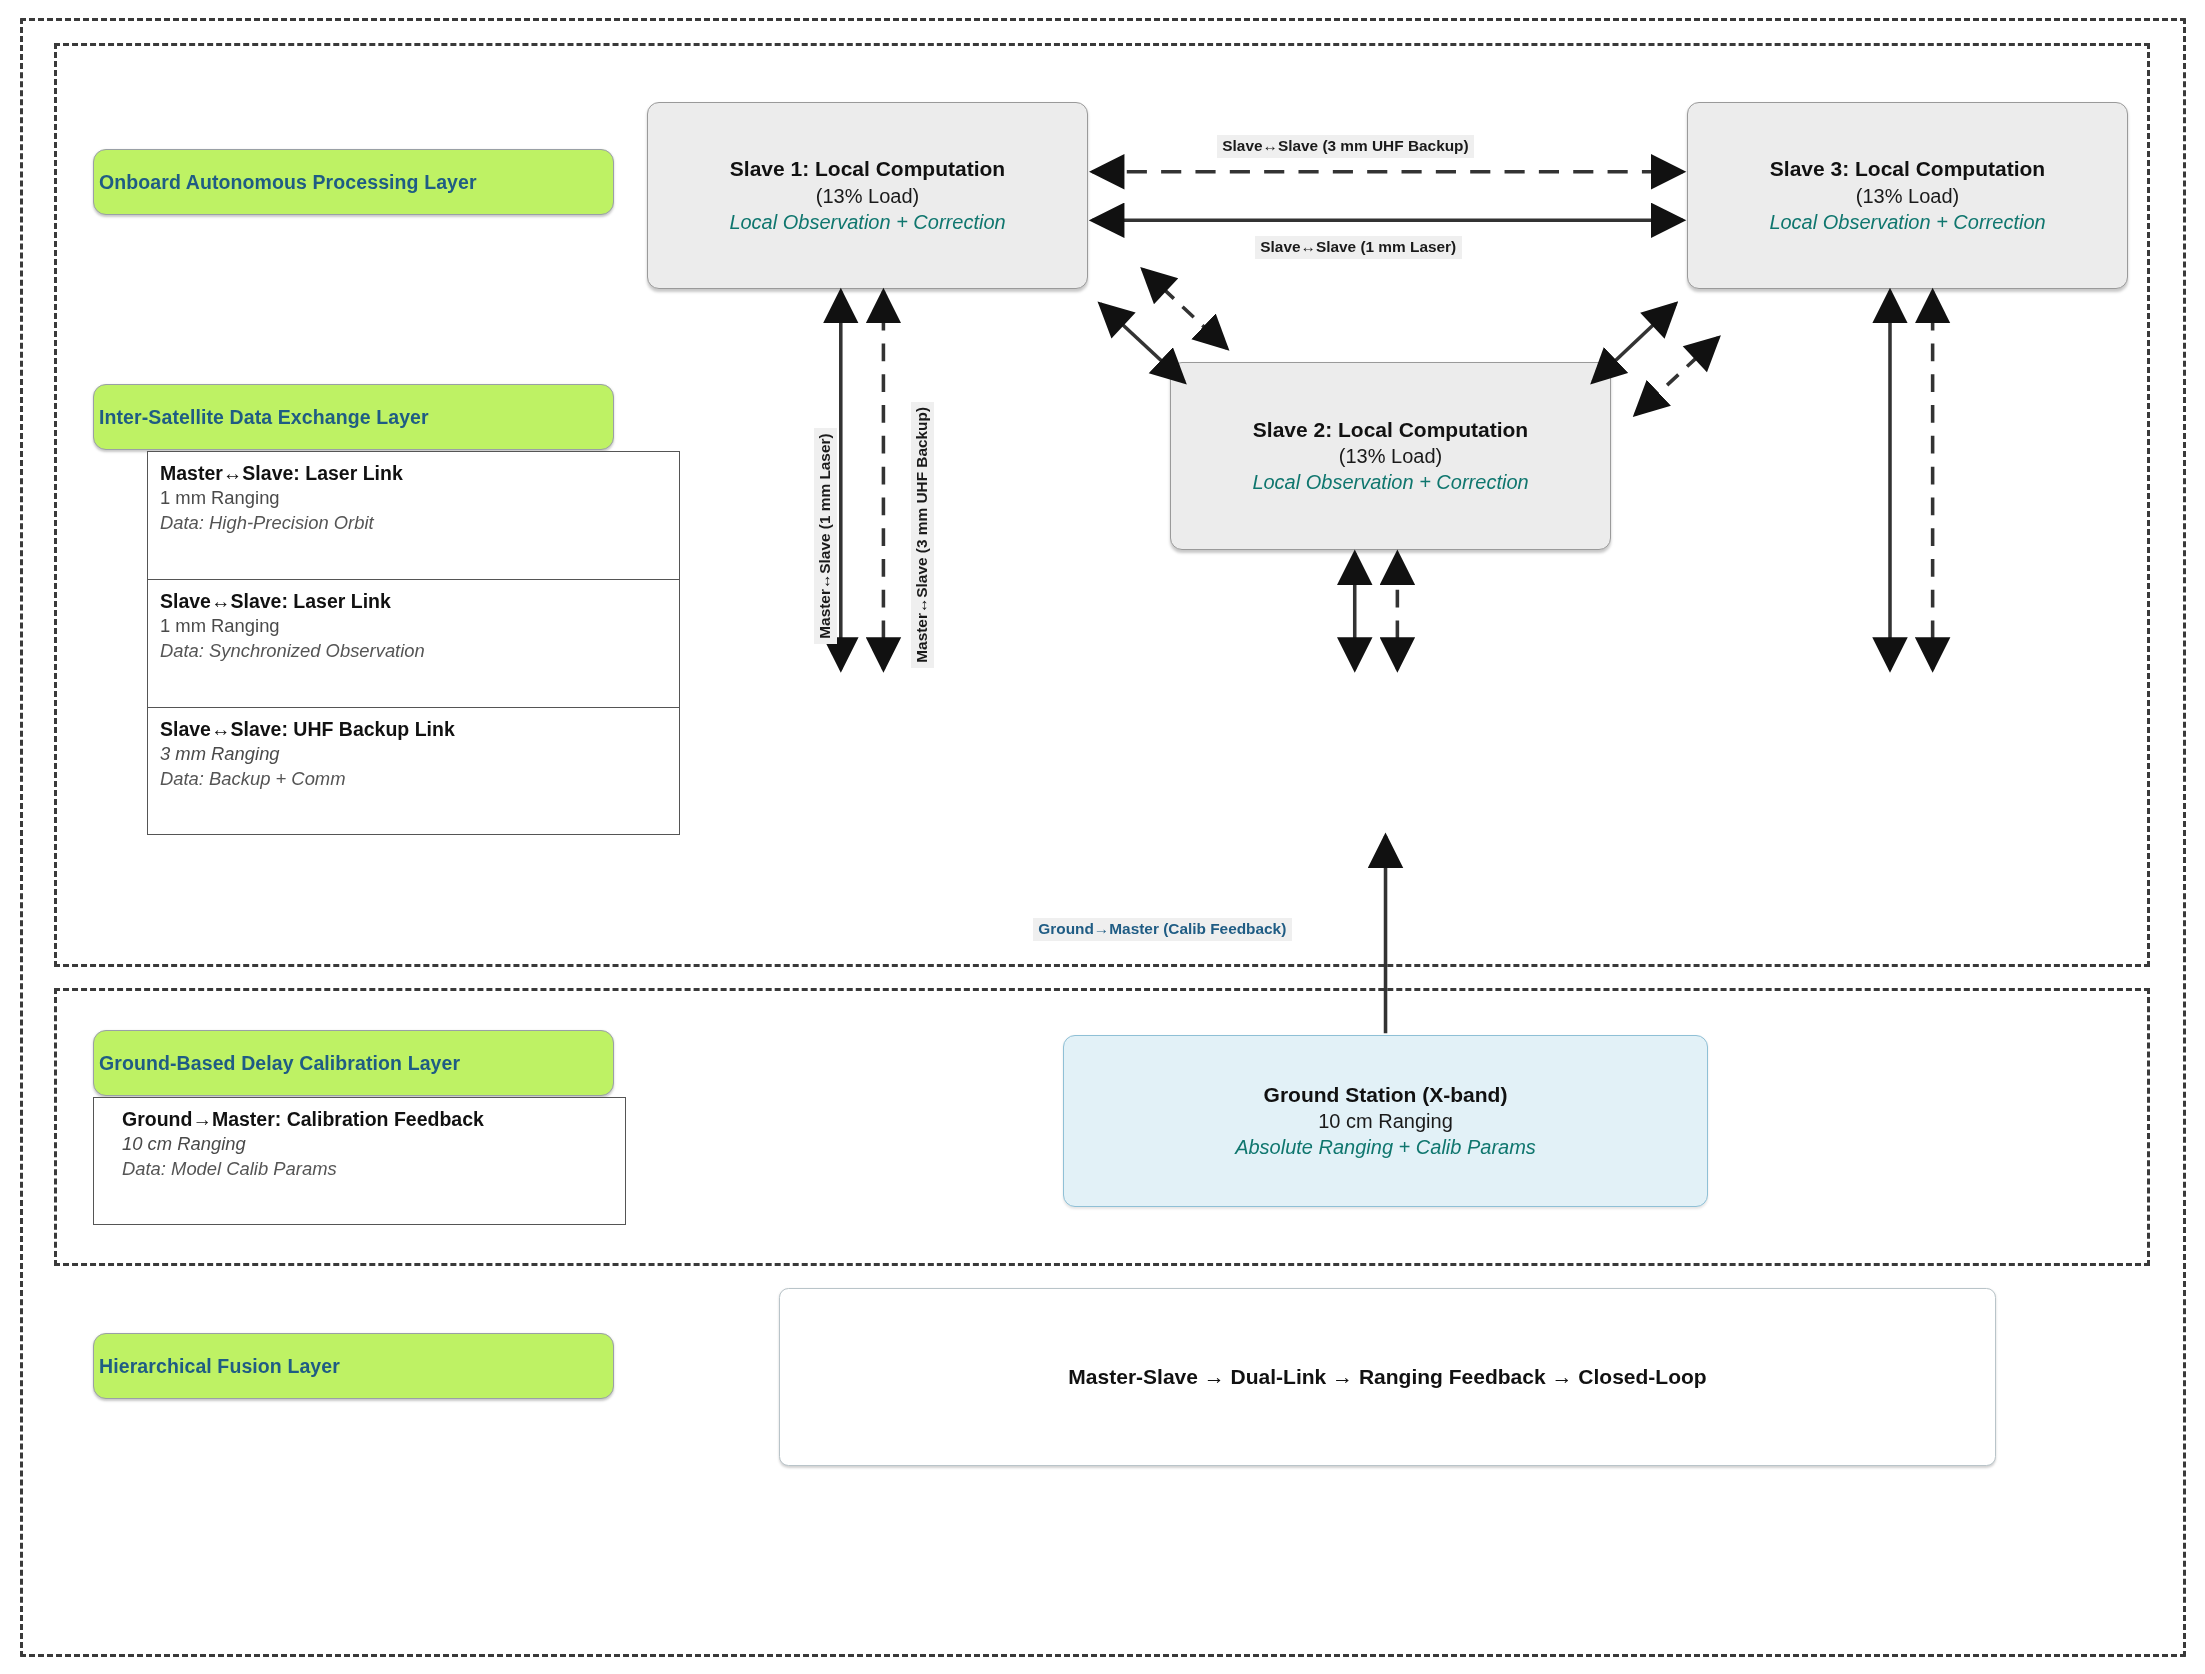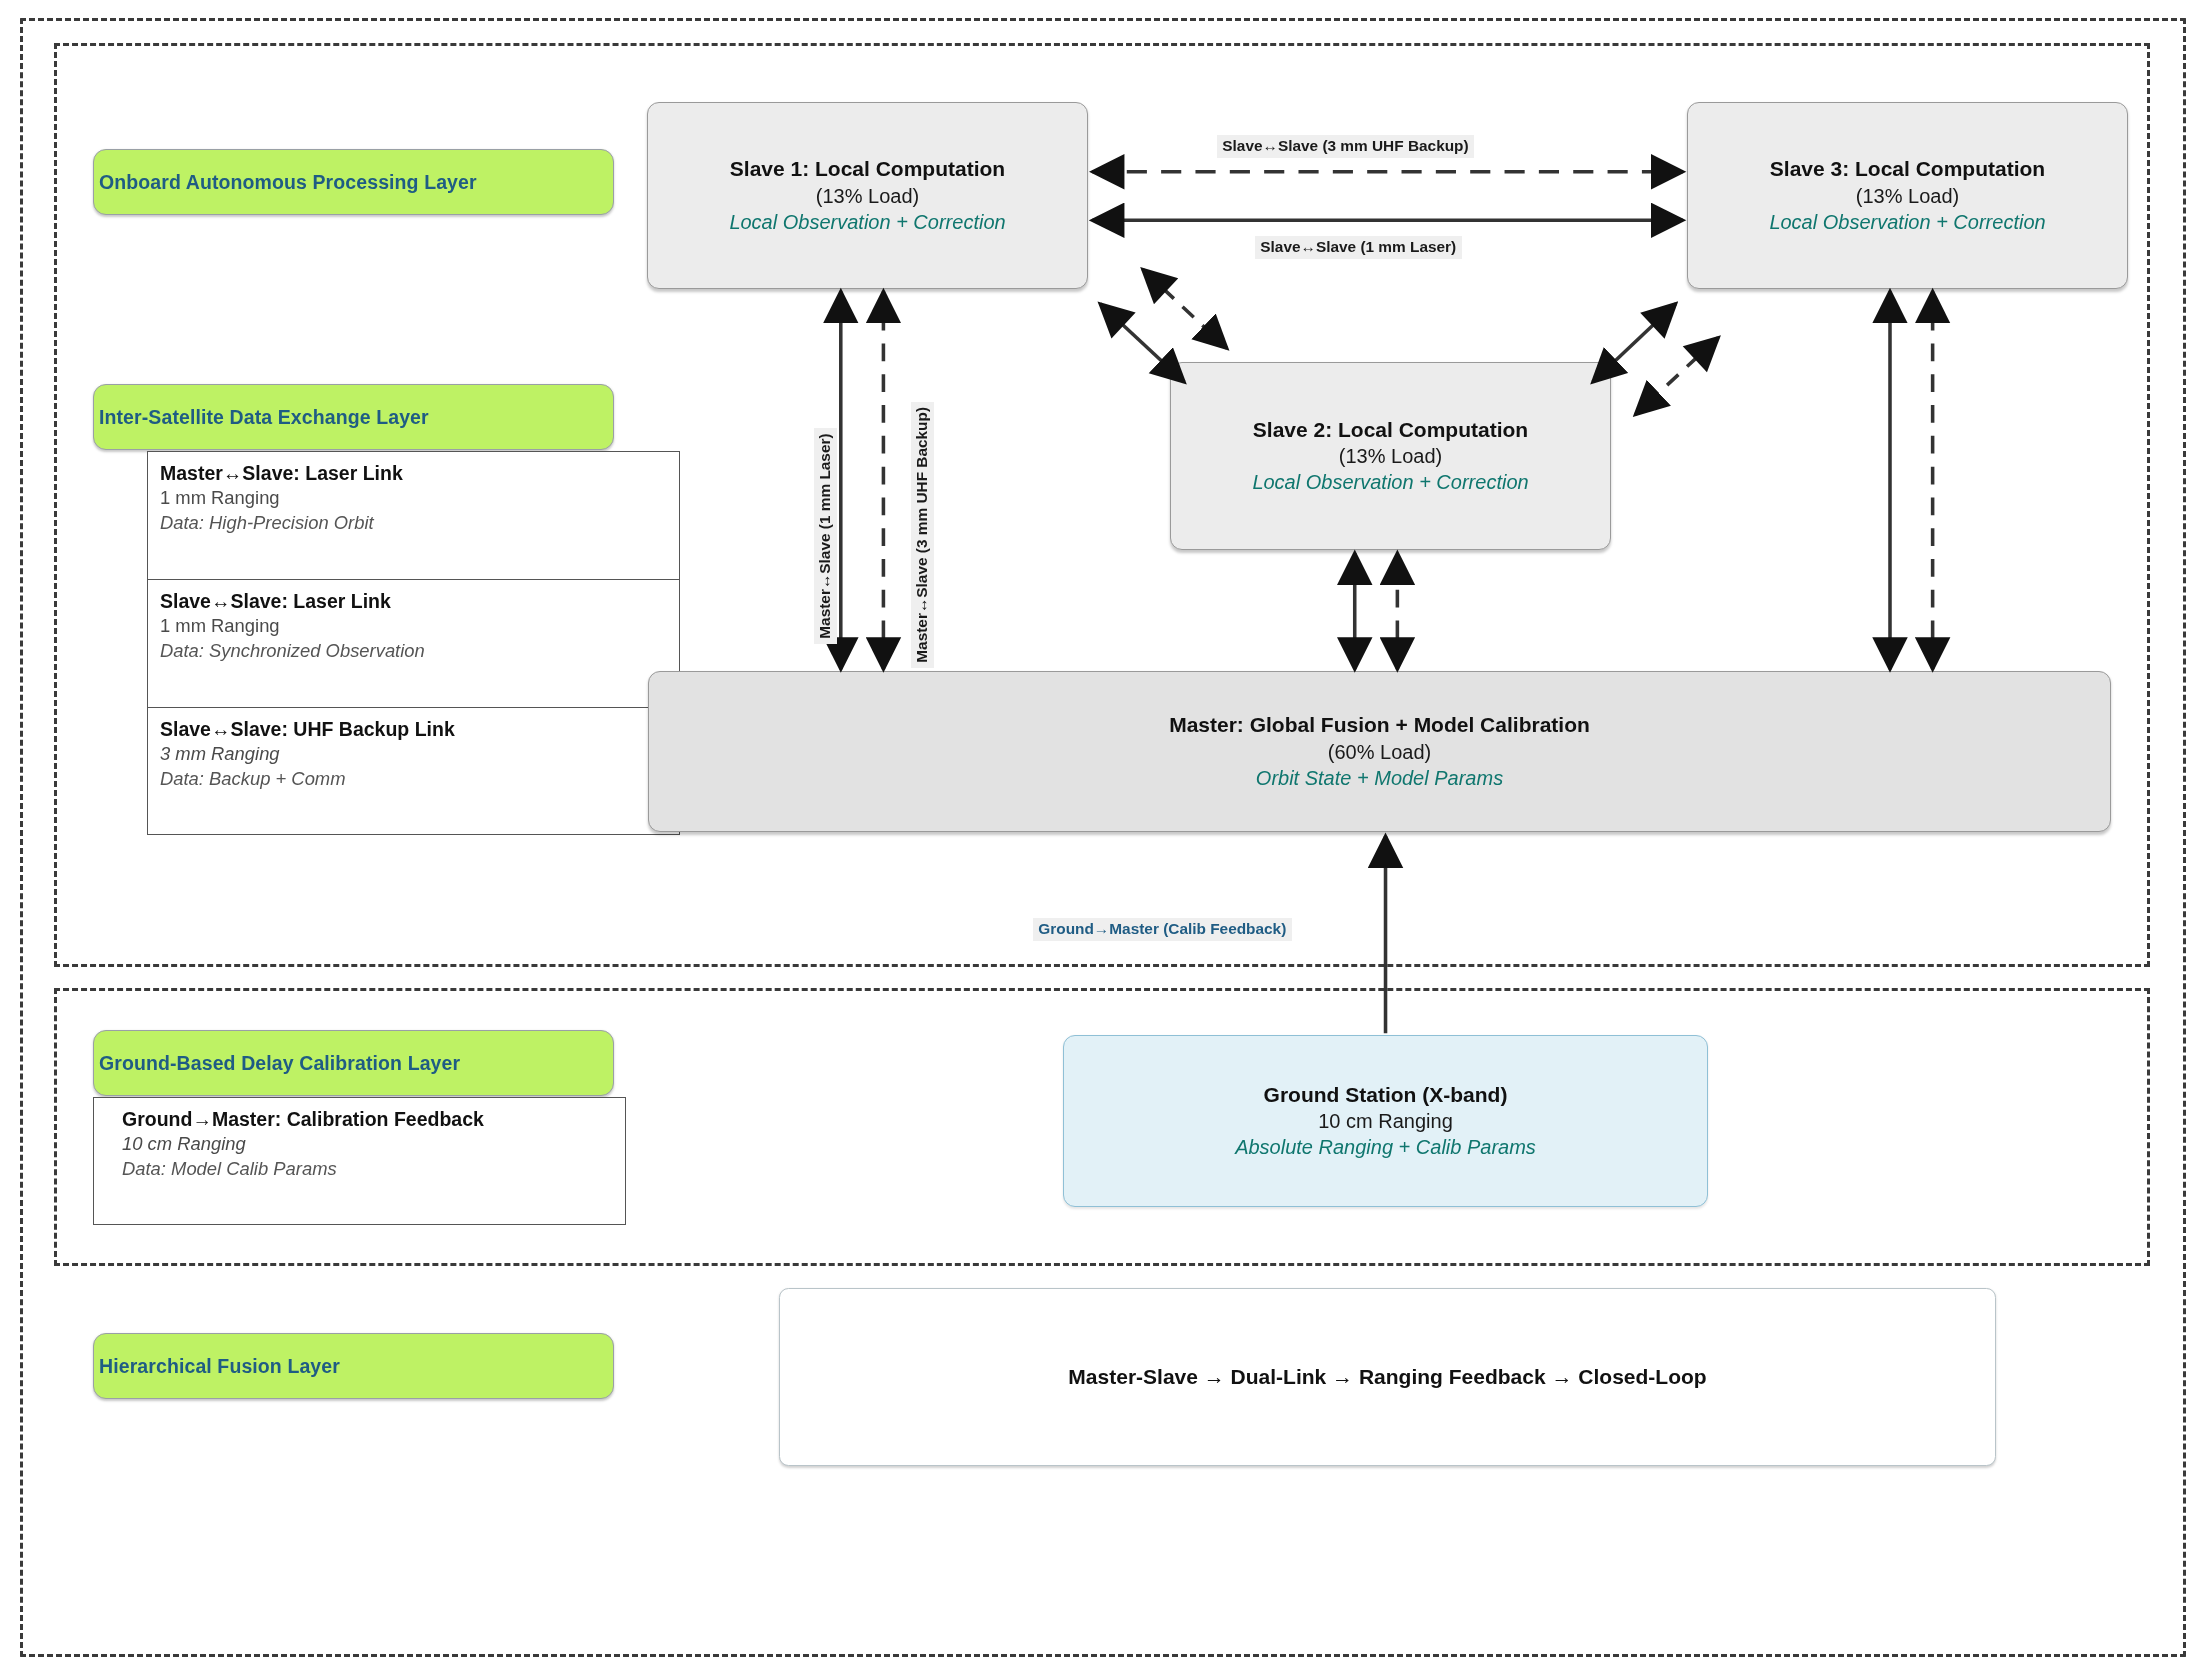--- a/index.html
+++ b/index.html
@@ -121,25 +121,20 @@
     <div class="n2">(13% Load)</div>
     <div class="n3">Local Observation + Correction</div>
   </div>
 
   <div class="node grey" style="left:1687px;top:102px;width:441px;height:187px;">
     <div class="n1">Slave 3: Local Computation</div>
     <div class="n2">(13% Load)</div>
     <div class="n3">Local Observation + Correction</div>
   </div>
 
-  <div class="node master" style="left:648px;top:671px;width:1463px;height:161px;">
-    <div class="n1">Master: Global Fusion + Model Calibration</div>
-    <div class="n2">(60% Load)</div>
-    <div class="n3">Orbit State + Model Params</div>
-  </div>
 
   <div class="node ground" style="left:1063px;top:1035px;width:645px;height:172px;">
     <div class="n1">Ground Station (X-band)</div>
     <div class="n2">10 cm Ranging</div>
     <div class="n3">Absolute Ranging + Calib Params</div>
   </div>
 
   <div class="flow-box" style="left:779px;top:1288px;width:1217px;height:178px;">
     <span>Master-Slave → Dual-Link → Ranging Feedback → Closed-Loop</span>
   </div>

